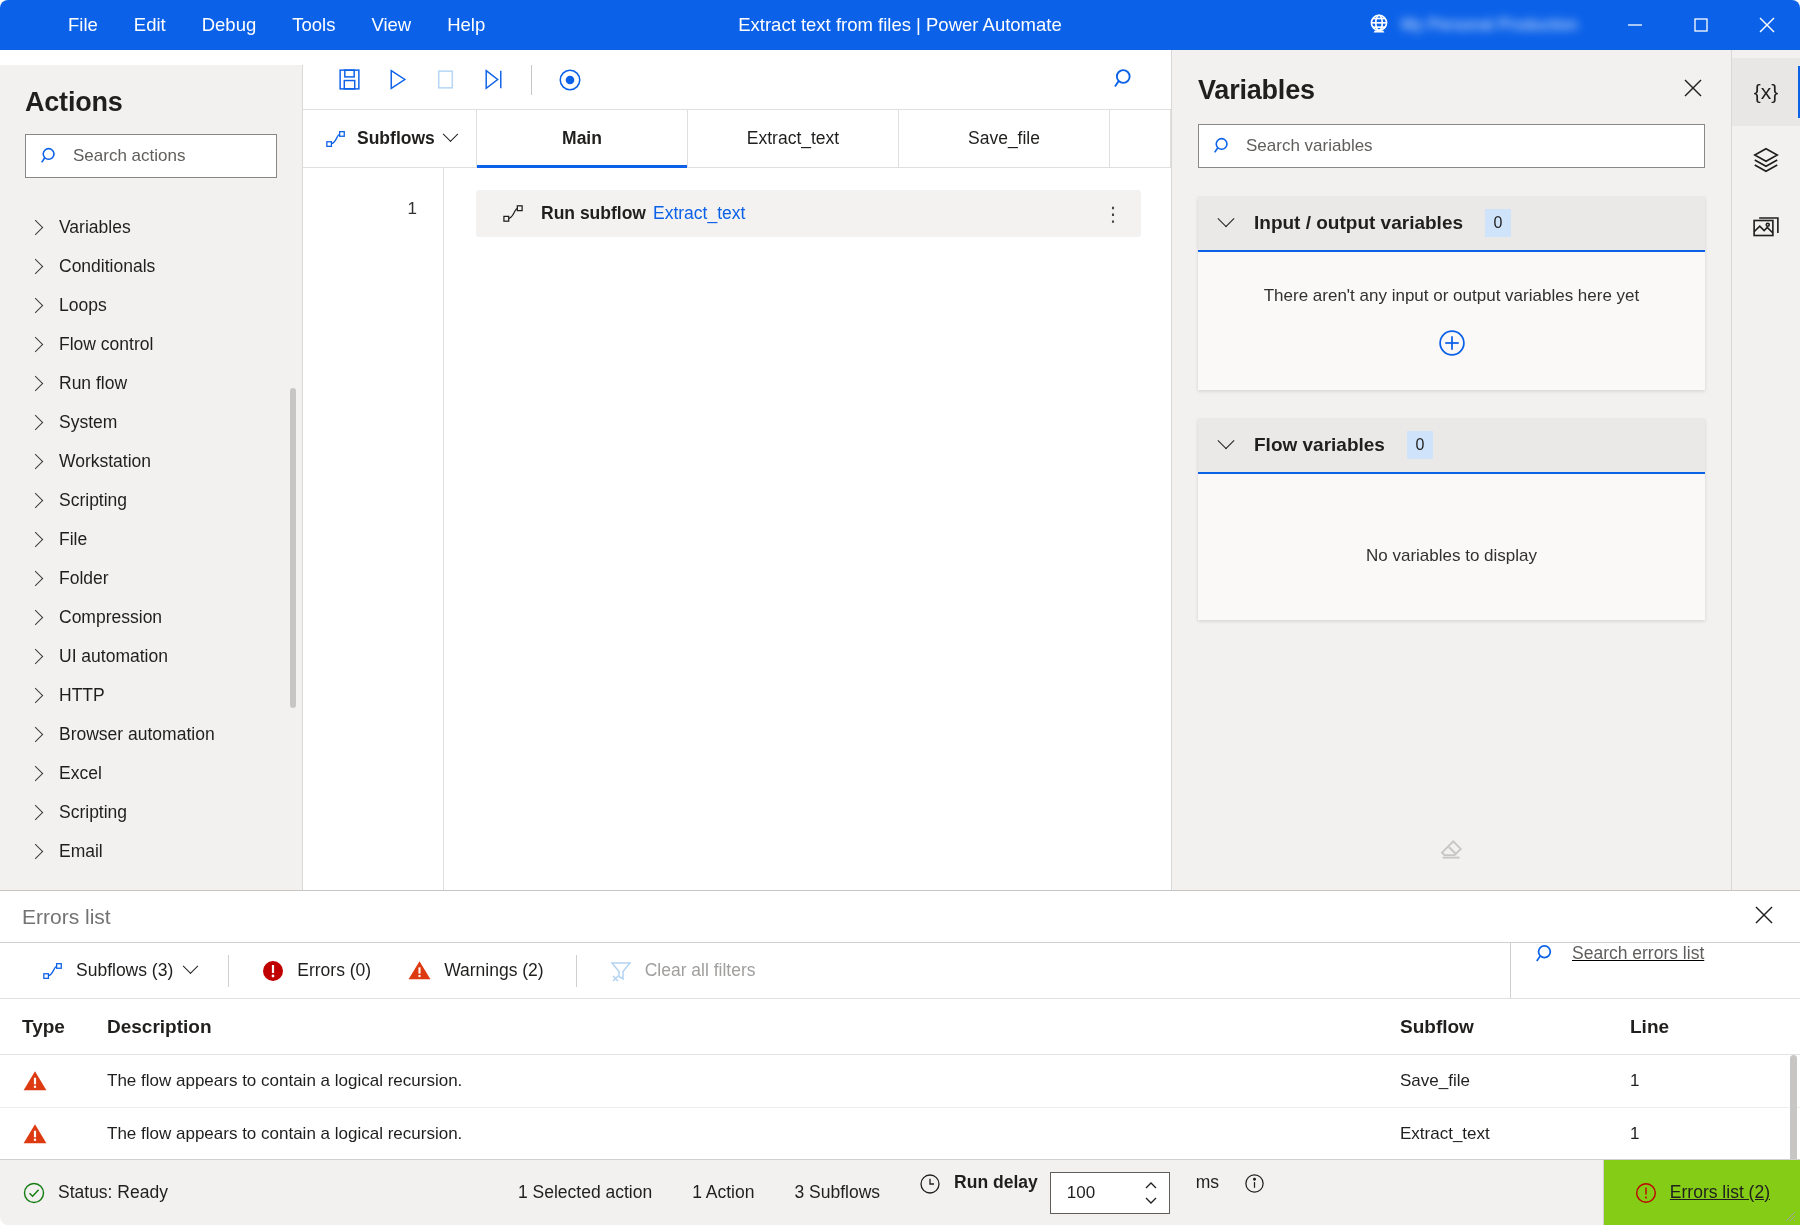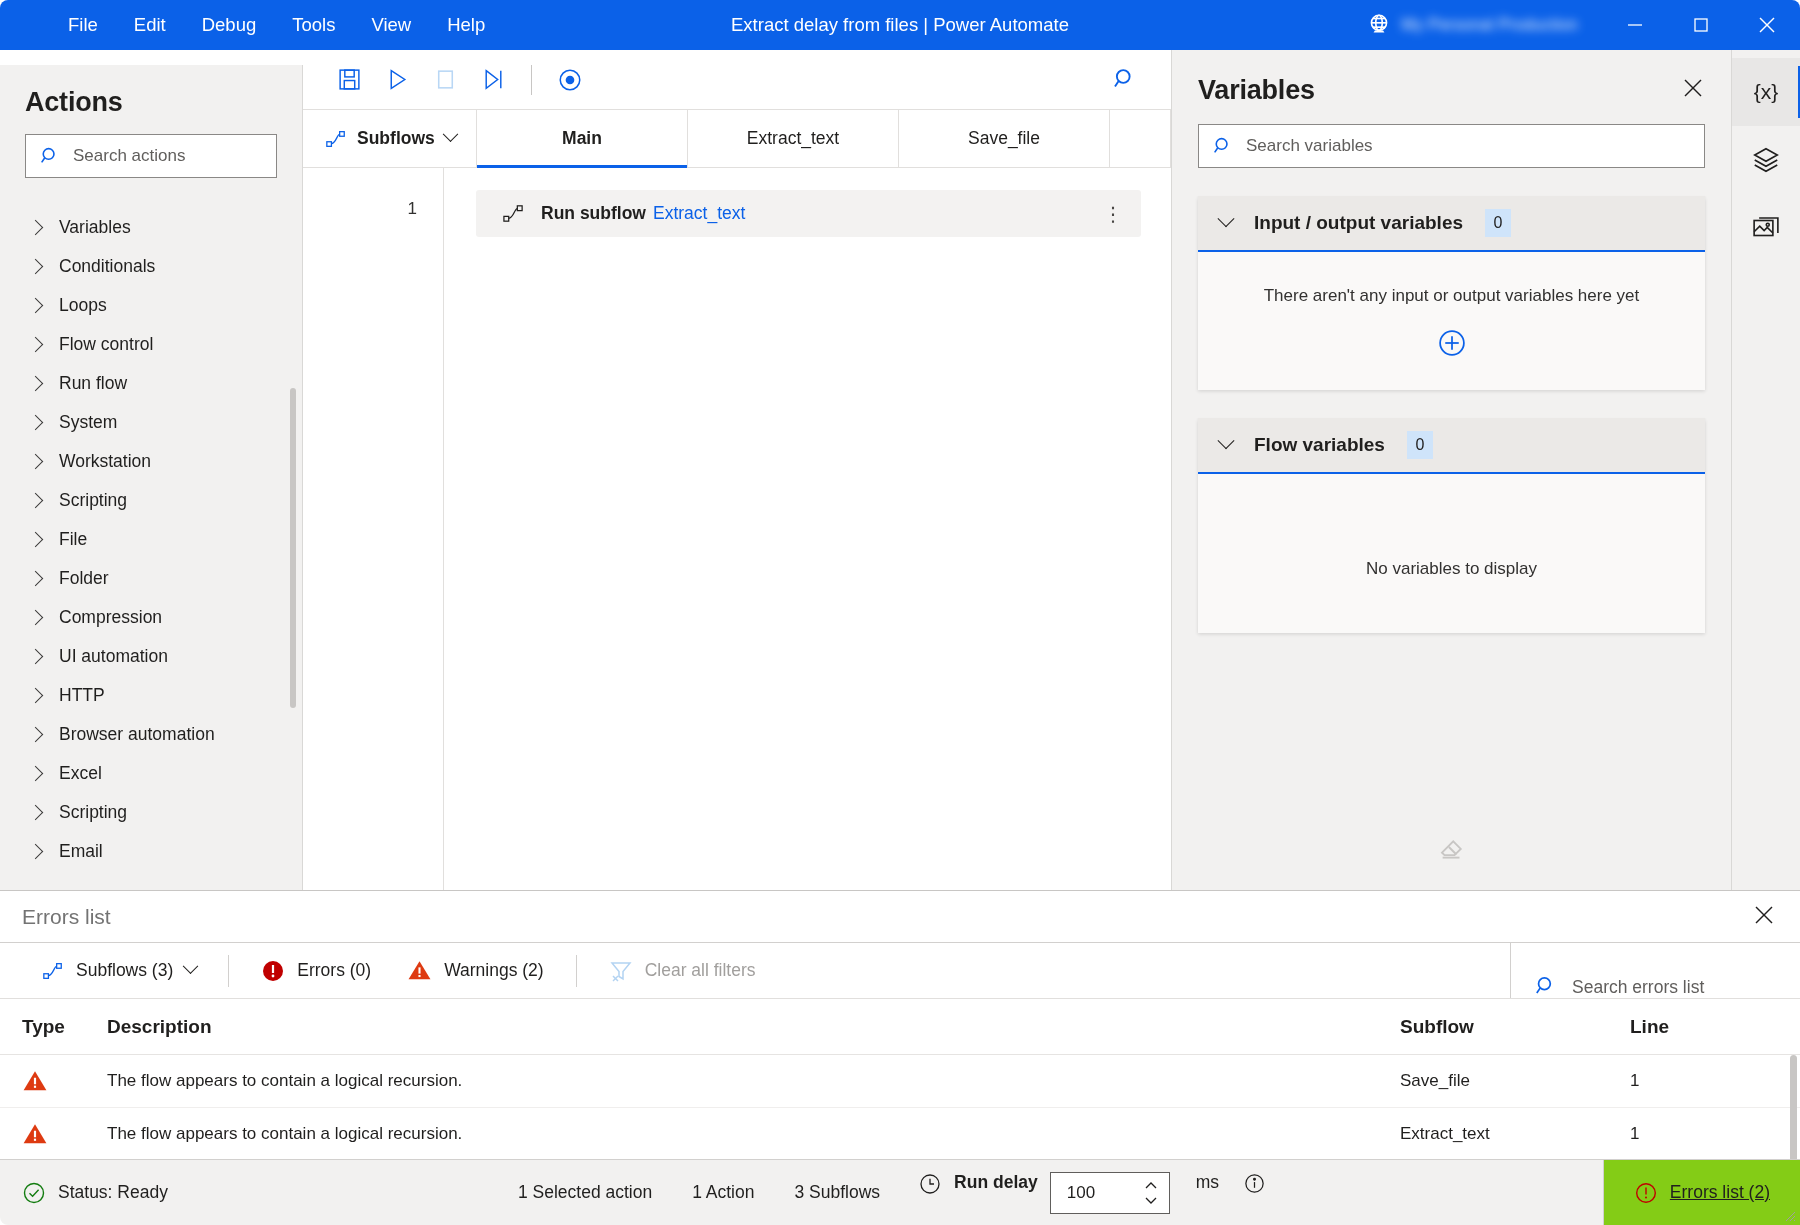--- a/index.html
+++ b/index.html
@@ -273,21 +273,21 @@
   .vcard-body {
     padding: 34px 0 32px 0;
     text-align: center;
   }
   .vcard-body .msg { font-size: 17px; color: #323130; }
   .plus-btn {
     margin: 22px auto 0 auto;
     width: 30px; height: 30px;
     cursor: default;
   }
-  .vcard-body.empty2 { padding: 72px 0 54px 0; margin-top: 13px; }
+  .vcard-body.empty2 { padding: 72px 0 54px 0; }
   .eraser {
     position: absolute;
     left: 50%; transform: translateX(-50%);
     bottom: 24px;
   }
 
   
   .rail {
     width: 68px; min-width: 68px;
     background: #f2f1f0;
@@ -332,24 +332,25 @@
     display: flex; align-items: center; gap: 12px;
     padding: 0 18px; height: 40px;
     cursor: default;
   }
   .flt .lbl { font-size: 17.5px; color: #201f1e; }
   .flt.dim .lbl { color: #a19f9d; }
   .flt:first-child { margin-left: 24px; }
   .flt-sep { width: 1px; height: 32px; background: #d2d0ce; margin: 0 14px; }
   .err-search {
     margin-left: auto;
-    display: flex; align-items: flex-end; gap: 14px;
+    display: flex; align-items: flex-start; gap: 14px;
     padding: 0 24px; height: 100%;
     border-left: 1px solid #d2d0ce;
     min-width: 290px;
+    text-decoration: underline;
   }
   .err-search .lbl { font-size: 17.5px; color: #605e5c; }
 
   .err-table { flex: 1; overflow: hidden; position: relative; }
   .err-tr {
     display: flex; align-items: center;
     height: 53px;
     border-bottom: 1px solid #f0eeed;
     cursor: default;
   }
@@ -416,21 +417,21 @@
   <div class="titlebar">
     <div class="menu">
       <div class="menu-item">File</div>
       <div class="menu-item">Edit</div>
       <div class="menu-item">Debug</div>
       <div class="menu-item">Tools</div>
       <div class="menu-item">View</div>
       <div class="menu-item">Help</div>
     </div>
 
-    <div class="win-title">Extract delay from files | Power Automate</div>
+    <div class="win-title">Extract text from files | Power Automate</div>
 
     <div class="title-right">
       <div class="env-chip">
         <svg class="globe-ico" viewBox="0 0 24 24" fill="none" stroke="#ffffff" stroke-width="1.5">
           <ellipse cx="12" cy="10" rx="7" ry="7"></ellipse>
           <ellipse cx="12" cy="10" rx="3" ry="7"></ellipse>
           <line x1="5" y1="10" x2="19" y2="10"></line>
           <line x1="6.2" y1="6" x2="17.8" y2="6"></line>
           <line x1="6.2" y1="14" x2="17.8" y2="14"></line>
           <path d="M7 19 h10 l-1.2 -2 h-7.6 z" fill="#ffffff" stroke="none"></path>

